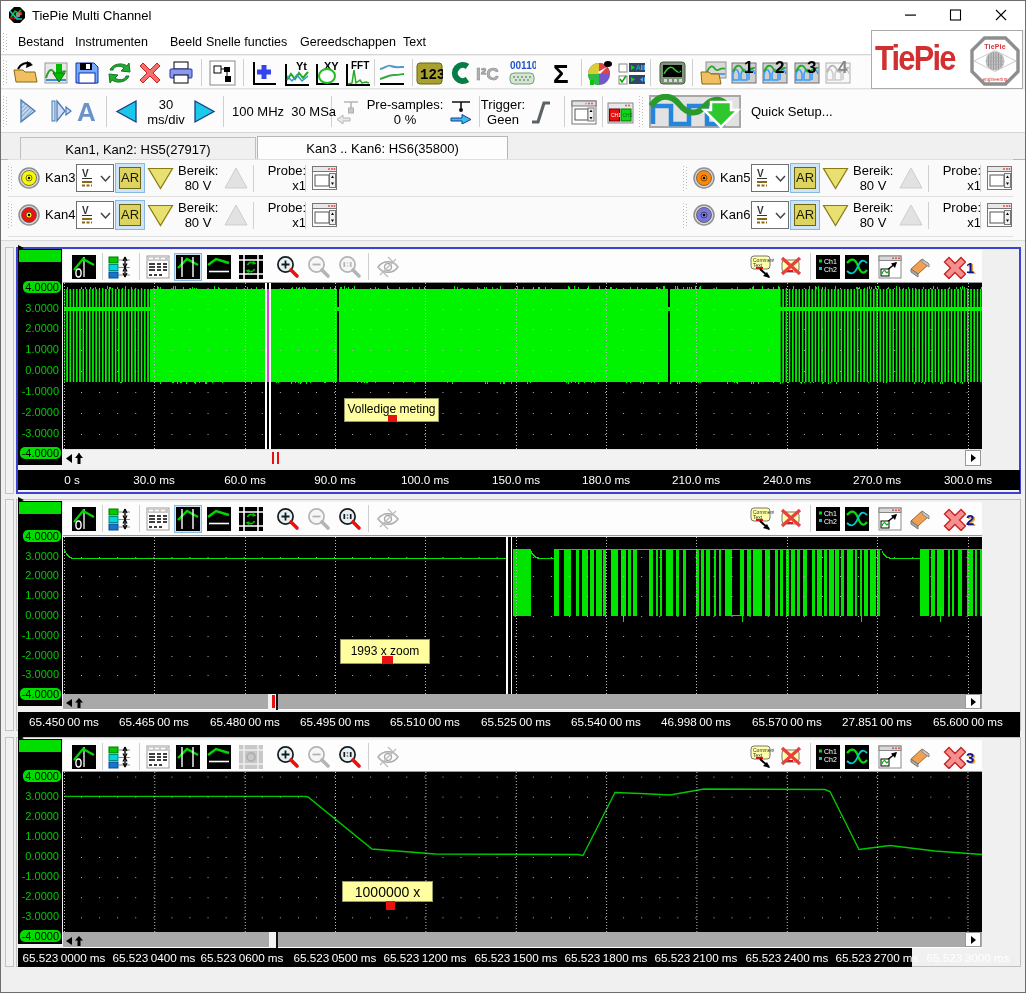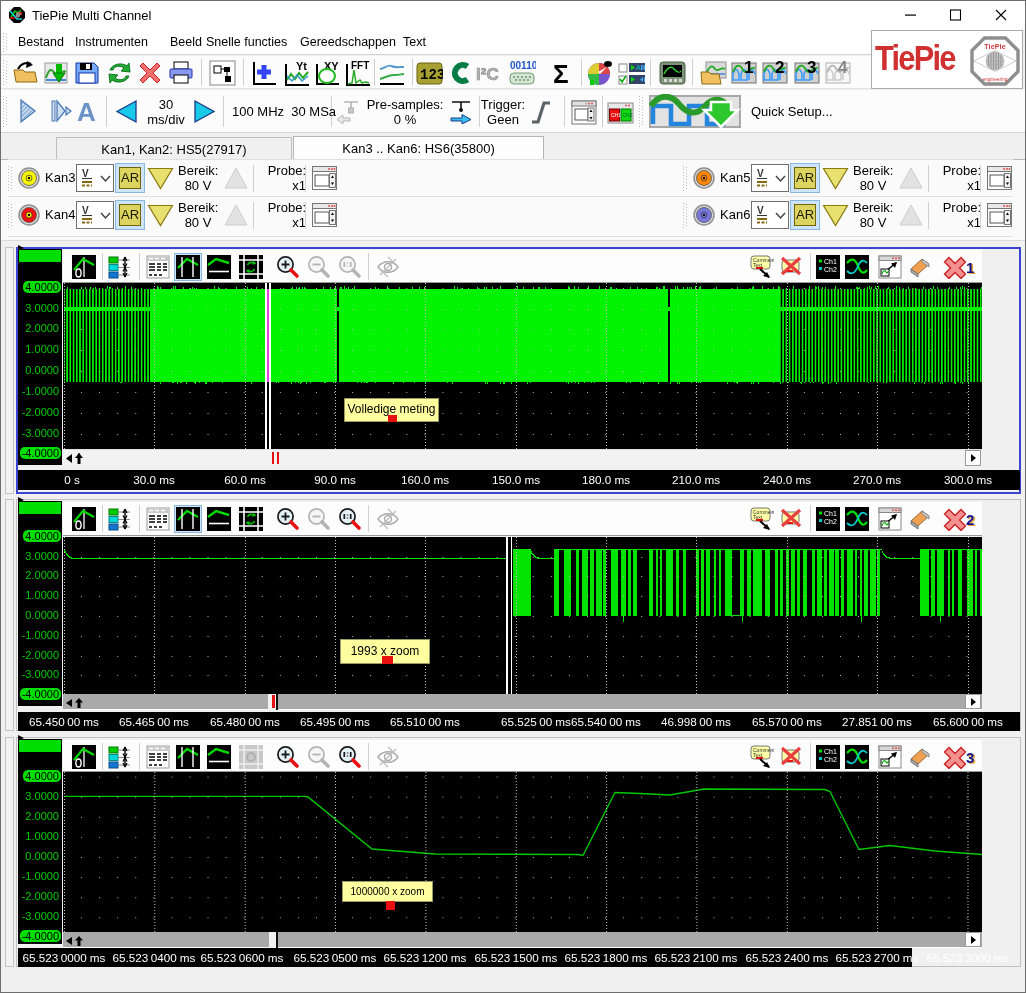--- a/index.html
+++ b/index.html
@@ -8,21 +8,21 @@
 #titlebar{position:absolute;left:1px;top:1px;width:1024px;height:29px;background:#fff;}
 #titlebar .t{position:absolute;left:31px;top:7px;font-size:13px;color:#000;}
 #menubar{position:absolute;left:1px;top:30px;width:870px;height:25px;background:#fff;border-bottom:1px solid #d5d5d5;}
 .menuitem{position:absolute;top:35px;font-size:12.5px;color:#000;}
 #toolbar1{position:absolute;left:1px;top:56px;width:870px;height:33px;background:#fcfcfc;border-bottom:1px solid #e2e2e2;}
 #toolbar2{position:absolute;left:1px;top:90px;width:1024px;height:43px;background:#fcfcfc;border-bottom:1px solid #d5d5d5;}
 #logopanel{position:absolute;left:871px;top:30px;width:152px;height:59px;background:#fff;border:1px solid #ababab;}
 .vsep{position:absolute;width:1px;background:#d0d0d0;}
 .grip{position:absolute;width:4px;background-image:repeating-linear-gradient(to bottom,#bbb 0 1px,transparent 1px 3px),repeating-linear-gradient(to bottom,#bbb 0 1px,transparent 1px 3px);background-size:1px 100%,1px 100%;background-position:0 0,3px 1px;background-repeat:no-repeat;}
 #tabs{position:absolute;left:1px;top:133px;width:1024px;height:27px;background:#f0f0f0;}
-.tab{position:absolute;top:136px;height:24px;font-size:13px;text-align:center;line-height:24px;color:#000;margin-left:36px;}
+.tab{position:absolute;top:136px;height:24px;font-size:13px;text-align:center;line-height:24px;color:#000;}
 .tab.inactive{background:#f0f0f0;border:1px solid #bfbfbf;border-bottom:none;top:137px;height:23px;}
 .tab.active{background:#fdfdfd;border:1px solid #b6b6b6;border-bottom:none;}
 #chanpanel{position:absolute;left:1px;top:160px;width:1024px;height:81px;background:#fafafa;border-bottom:1px solid #d9d9d9;}
 .rowline{position:absolute;left:0;width:1011px;height:1px;background:#e0e0e0;}
 .ch-label{position:absolute;font-size:13px;color:#000;}
 .txt2{position:absolute;font-size:13px;color:#000;text-align:center;line-height:15px;}
 .txt2l{position:absolute;font-size:13px;color:#000;text-align:right;line-height:15px;}
 .graphpanel{position:absolute;background:#f0f0f0;}
 .axisblock{position:absolute;background:#000;width:44px;}
 .greenbox{position:absolute;left:1px;top:1px;width:42px;height:12px;background:#00de00;}
@@ -969,21 +969,21 @@
 <div class="abs" style="left:277px;top:452px;width:2px;height:12px;background:#e81010"></div>
 <div class="abs" style="left:965px;top:450px;width:16px;height:16px;background:#fdfdfd;border:1px solid #999"></div>
 <svg class="abs" style="left:968px;top:453px" width="10" height="10">
     <path d="M3,1 L8,5 L3,9 Z" fill="#000"></path>
   </svg>
 <div class="timebar" style="left:18px;top:470px;width:1002px;height:20px">
     <span class="tlab" style="left:54px">0 s</span>
     <span class="tlab" style="left:136px">30.0 ms</span>
     <span class="tlab" style="left:227px">60.0 ms</span>
     <span class="tlab" style="left:317px">90.0 ms</span>
-    <span class="tlab" style="left:407px">160.0 ms</span>
+    <span class="tlab" style="left:407px">100.0 ms</span>
     <span class="tlab" style="left:498px">150.0 ms</span>
     <span class="tlab" style="left:588px">180.0 ms</span>
     <span class="tlab" style="left:678px">210.0 ms</span>
     <span class="tlab" style="left:769px">240.0 ms</span>
     <span class="tlab" style="left:859px">270.0 ms</span>
     <span class="tlab" style="left:950px">300.0 ms</span>
   </div>
 <div class="tooltip" style="left:344px;top:398px;width:95px;height:24px;line-height:21px">Volledige meting</div>
 <div class="abs" style="left:388px;top:415px;width:9px;height:7px;background:#e81010"></div>
 <div class="abs" style="left:5px;top:499px;width:9px;height:232px;background:#f2f2f2;border:1px solid #c3c3c3"></div>
@@ -1212,27 +1212,27 @@
 <svg class="abs" style="left:64px;top:696px" width="24" height="14">
     <path d="M2,7 L8,3 L8,11 Z" fill="#000"></path>
     <path d="M15,2 L19,6.5 L16.5,6.5 L16.5,12 L13.5,12 L13.5,6.5 L11,6.5 Z" fill="#000"></path>
   </svg>
 <div class="abs" style="left:268px;top:694px;width:10px;height:16px;background:#f2f2f2;border-right:2px solid #111"></div>
 <div class="abs" style="left:272px;top:695px;width:2.5px;height:13px;background:#e81010"></div>
 <div class="abs" style="left:965px;top:694px;width:16px;height:15px;background:#fdfdfd;border:1px solid #999"></div>
 <svg class="abs" style="left:968px;top:697px" width="10" height="10">
     <path d="M3,1 L8,5 L3,9 Z" fill="#000"></path>
   </svg>
-<div class="timebar" style="left:18px;top:712px;width:1002px;height:19px">
+<div class="timebar" style="left:18px;top:712px;width:1002px;height:25px">
     <span class="tlab" style="left:46px">65.450 00 ms</span>
     <span class="tlab" style="left:136px">65.465 00 ms</span>
     <span class="tlab" style="left:227px">65.480 00 ms</span>
     <span class="tlab" style="left:317px">65.495 00 ms</span>
     <span class="tlab" style="left:407px">65.510 00 ms</span>
-    <span class="tlab" style="left:518px">65.525 00 ms</span>
+    <span class="tlab" style="left:498px">65.525 00 ms</span>
     <span class="tlab" style="left:588px">65.540 00 ms</span>
     <span class="tlab" style="left:678px">46.998 00 ms</span>
     <span class="tlab" style="left:769px">65.570 00 ms</span>
     <span class="tlab" style="left:859px">27.851 00 ms</span>
     <span class="tlab" style="left:950px">65.600 00 ms</span>
   </div>
 <div class="tooltip" style="left:340px;top:639px;width:90px;height:25px;line-height:23px">1993 x zoom</div>
 <div class="abs" style="left:382px;top:656px;width:11px;height:8px;background:#e81010"></div>
 <div class="abs" style="left:5px;top:737px;width:9px;height:230px;background:#f2f2f2;border:1px solid #c3c3c3"></div>
 <div class="graphpanel" style="left:16px;top:737px;width:1005px;height:230px;border:1px solid #c0c0c0"></div>
@@ -1405,14 +1405,14 @@
     <span class="tlab" style="left:224px">65.523 0600 ms</span>
     <span class="tlab" style="left:317px">65.523 0500 ms</span>
     <span class="tlab" style="left:407px">65.523 1200 ms</span>
     <span class="tlab" style="left:498px">65.523 1500 ms</span>
     <span class="tlab" style="left:588px">65.523 1800 ms</span>
     <span class="tlab" style="left:678px">65.523 2100 ms</span>
     <span class="tlab" style="left:769px">65.523 2400 ms</span>
     <span class="tlab" style="left:859px">65.523 2700 ms</span>
     <span class="tlab" style="left:950px">65.523 3000 ms</span>
   </div>
-<div class="tooltip" style="left:342px;top:881px;width:91px;height:21px;line-height:20px;font-size:10px">1000000 x zoom</div>
+<div class="tooltip" style="left:342px;top:881px;width:91px;height:21px;line-height:20px;font-size:14px">1000000 x zoom</div>
 <div class="abs" style="left:386px;top:901px;width:9px;height:9px;background:#e81010"></div>
 
 </body></html>

